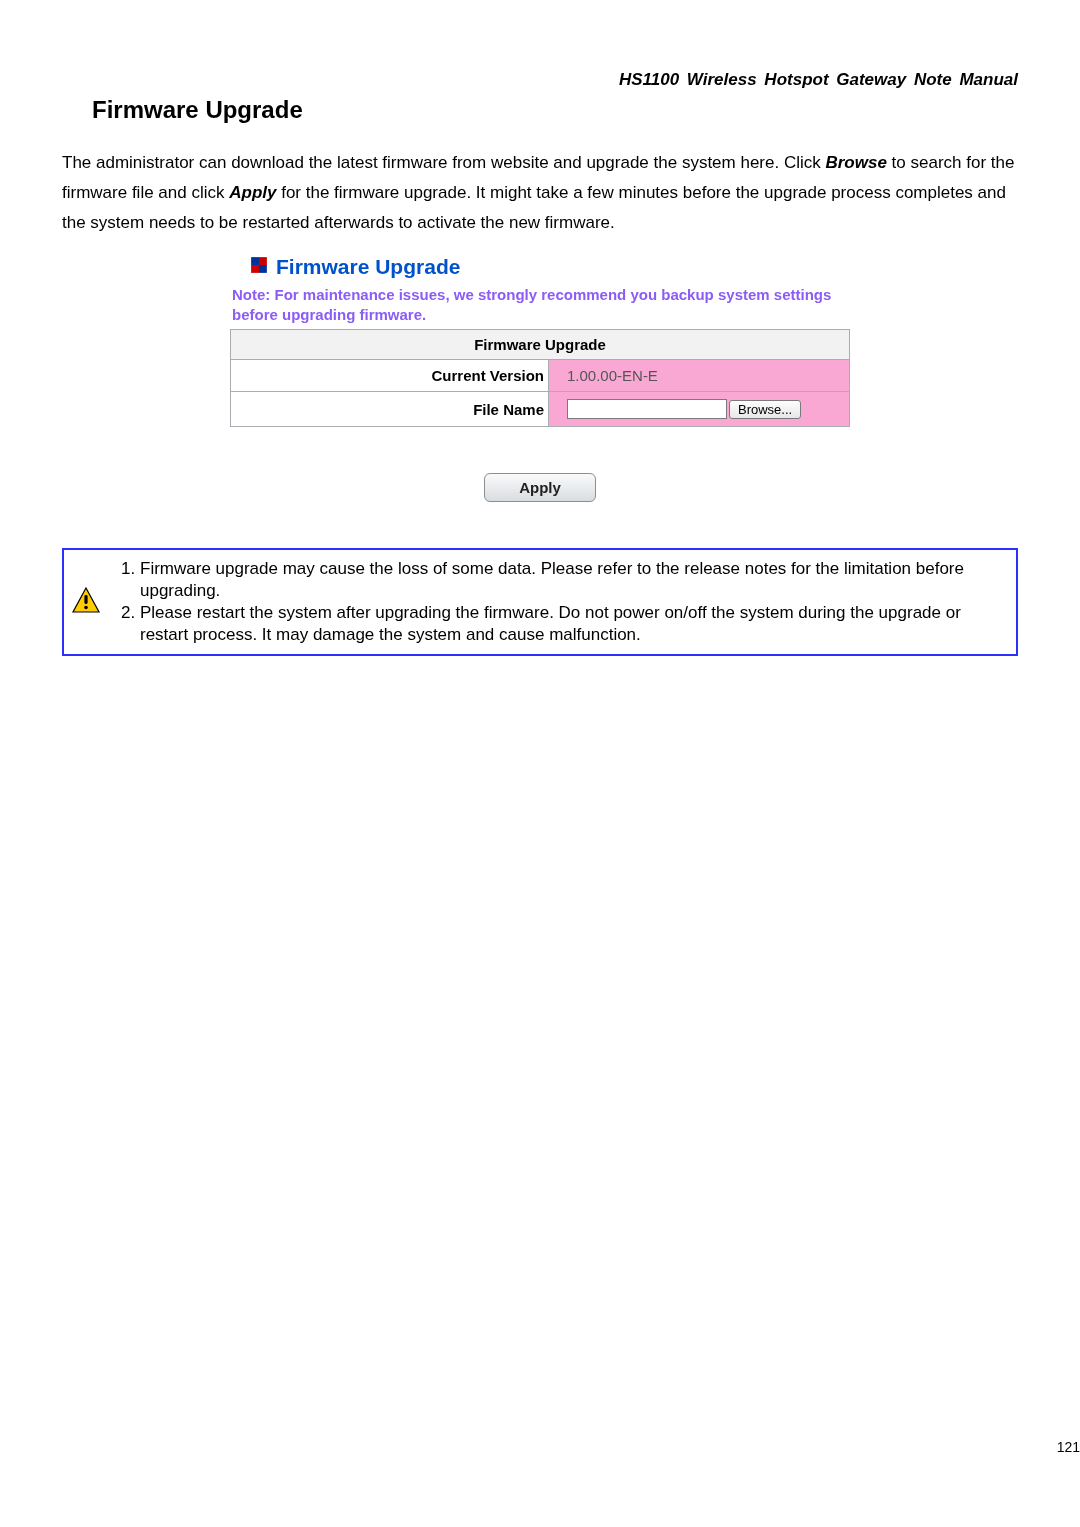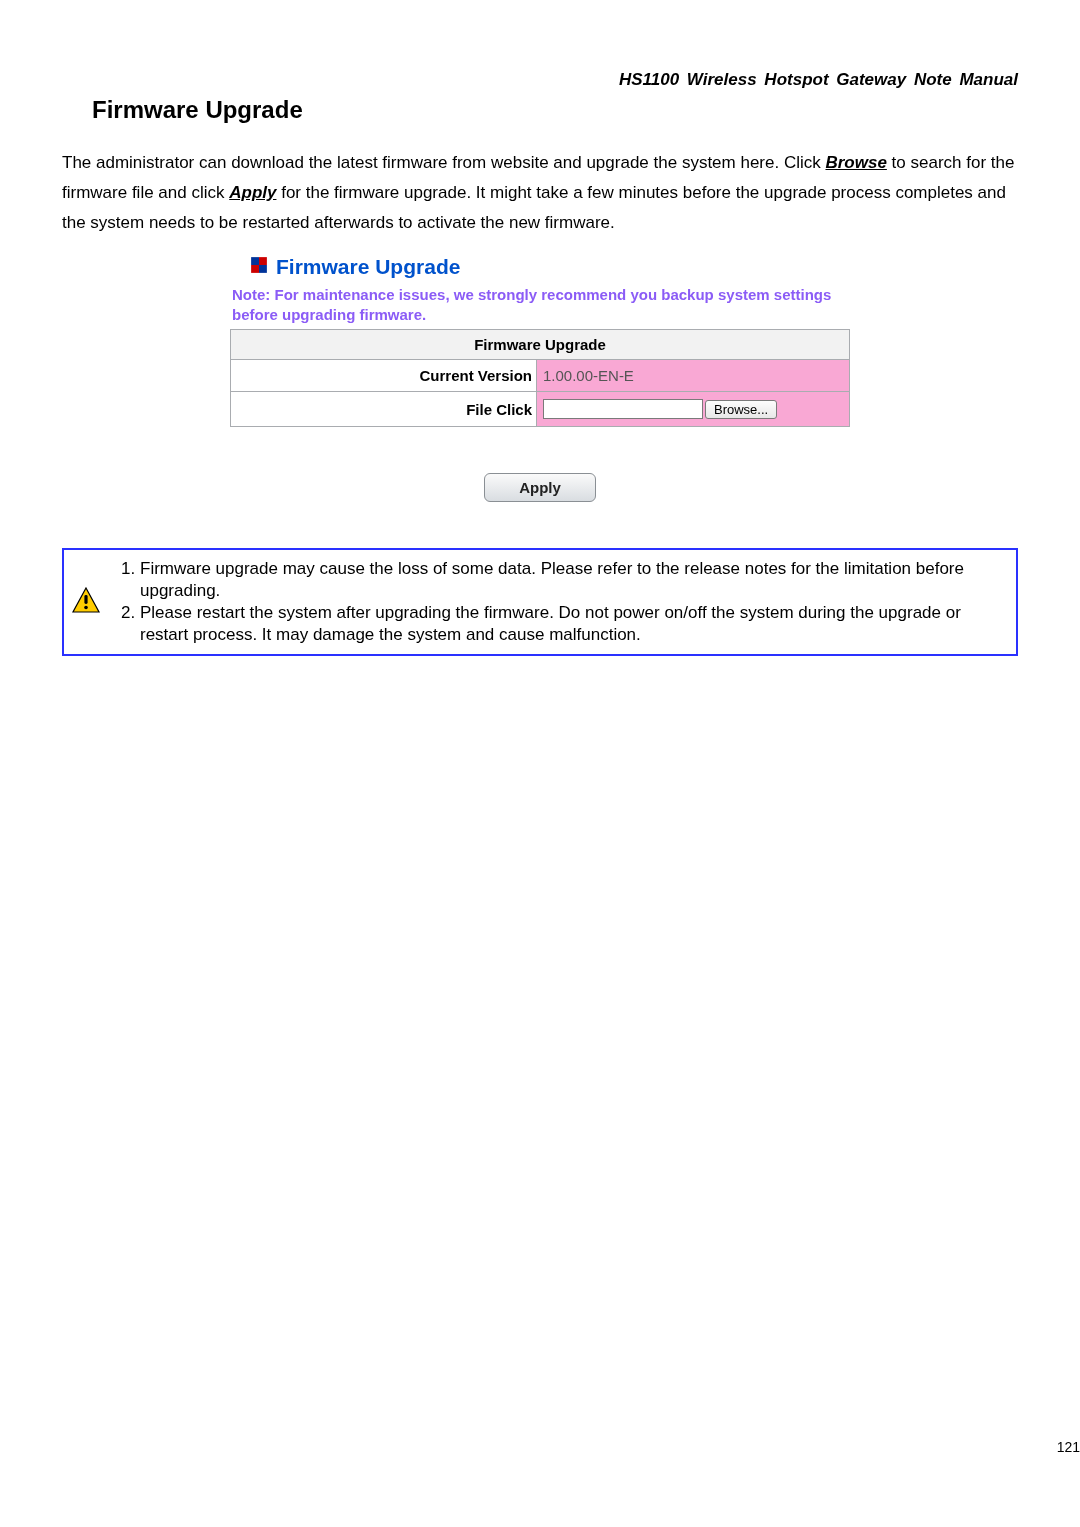--- a/index.html
+++ b/index.html
@@ -25,21 +25,21 @@
   }
   .section-title{
     font-weight:bold;
     font-size:24px;
     margin:0 0 24px 30px;
   }
   .intro{
     font-size:17px;
     line-height:30px;
   }
-  .intro strong{font-weight:bold;font-style:italic;text-decoration:underline;}
+  .intro strong{font-weight:bold;font-style:italic;}
   .shot{
     margin:12px auto 0 auto;
     width:620px;
   }
   .shot-title-row{
     display:flex;
     align-items:center;
     gap:8px;
     margin-bottom:4px;
     margin-left:20px;
@@ -56,21 +56,21 @@
     line-height:20px;
     margin:6px 0 4px 2px;
   }
   table.fw{
     border-collapse:collapse;
     width:100%;
     font-size:15px;
   }
   table.fw td{
     border:1px solid #a9acb0;
-    padding:7px 6px;
+    padding:7px 18px;
     vertical-align:middle;
   }
   table.fw tr.head td{
     background:#f2f2f2;
     text-align:center;
     font-weight:bold;
     padding:6px;
   }
   table.fw td.label{
     width:295px;
@@ -171,21 +171,21 @@
     <table class="fw">
       <tbody>
           <tr class="head">
         <td colspan="2">Firmware Upgrade</td>
       </tr>
       <tr>
         <td class="label">Current Version</td>
         <td class="val">1.00.00-EN-E</td>
       </tr>
       <tr>
-        <td class="label">File Click</td>
+        <td class="label">File Name</td>
         <td class="val">
           <div class="file-name-cell">
             <div class="file-input"></div>
             <button class="browse-btn">Browse...</button>
           </div>
         </td>
       </tr>
     </tbody>
       </table>
 

